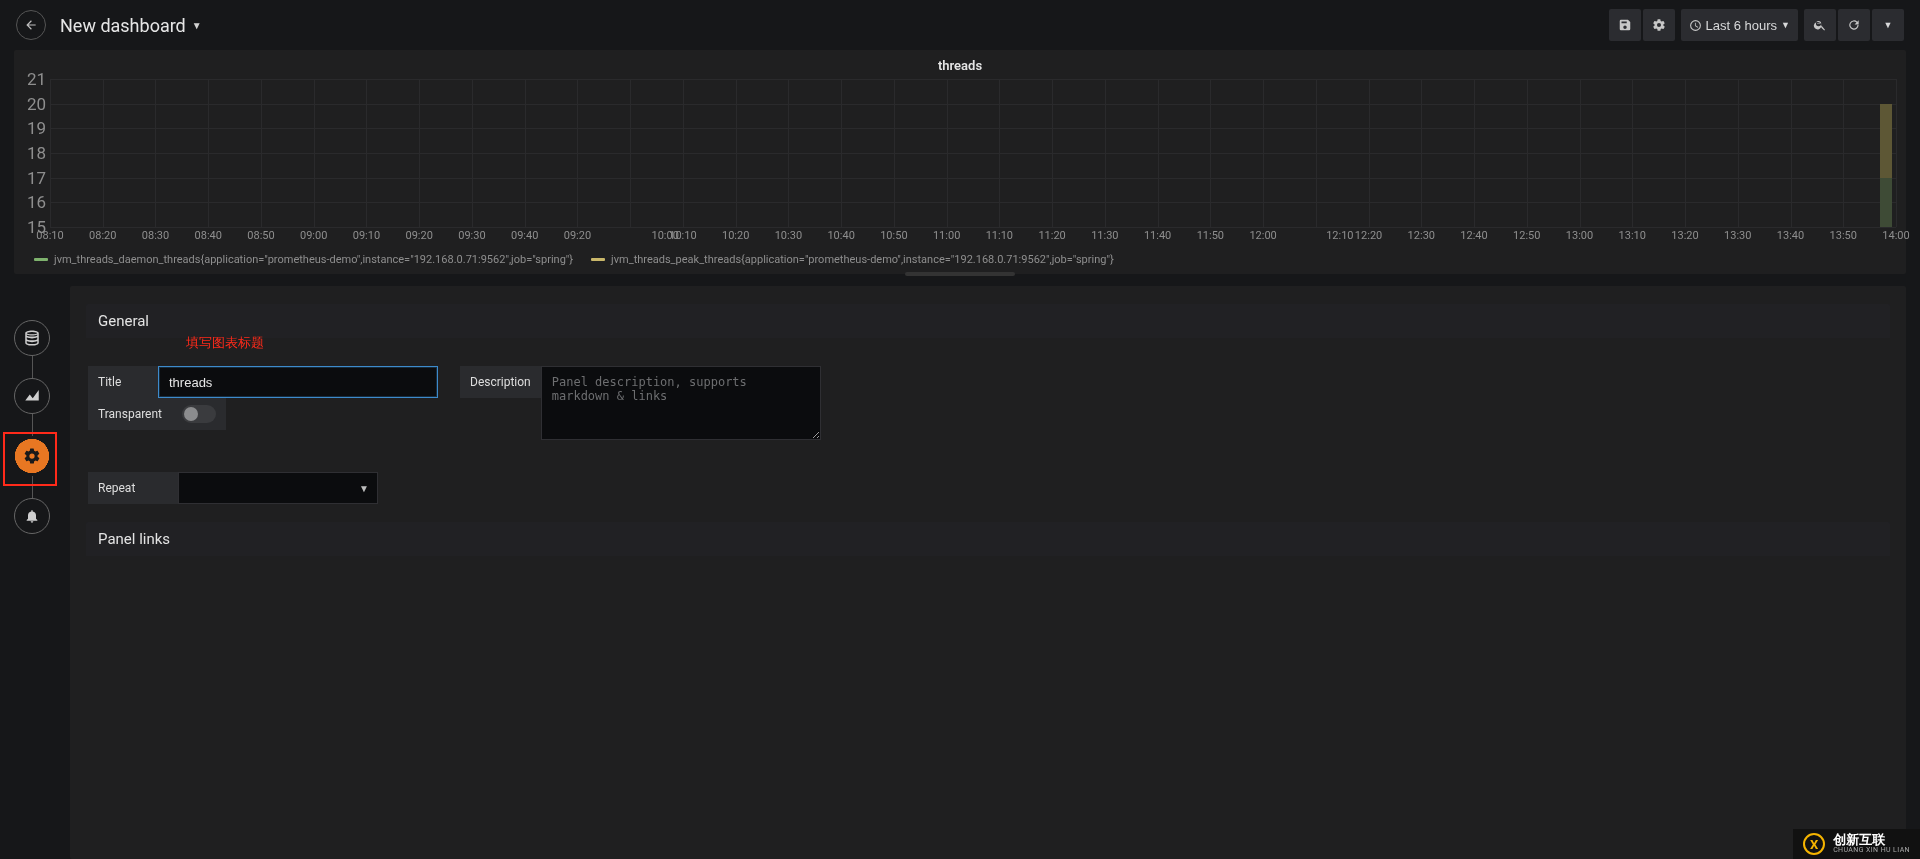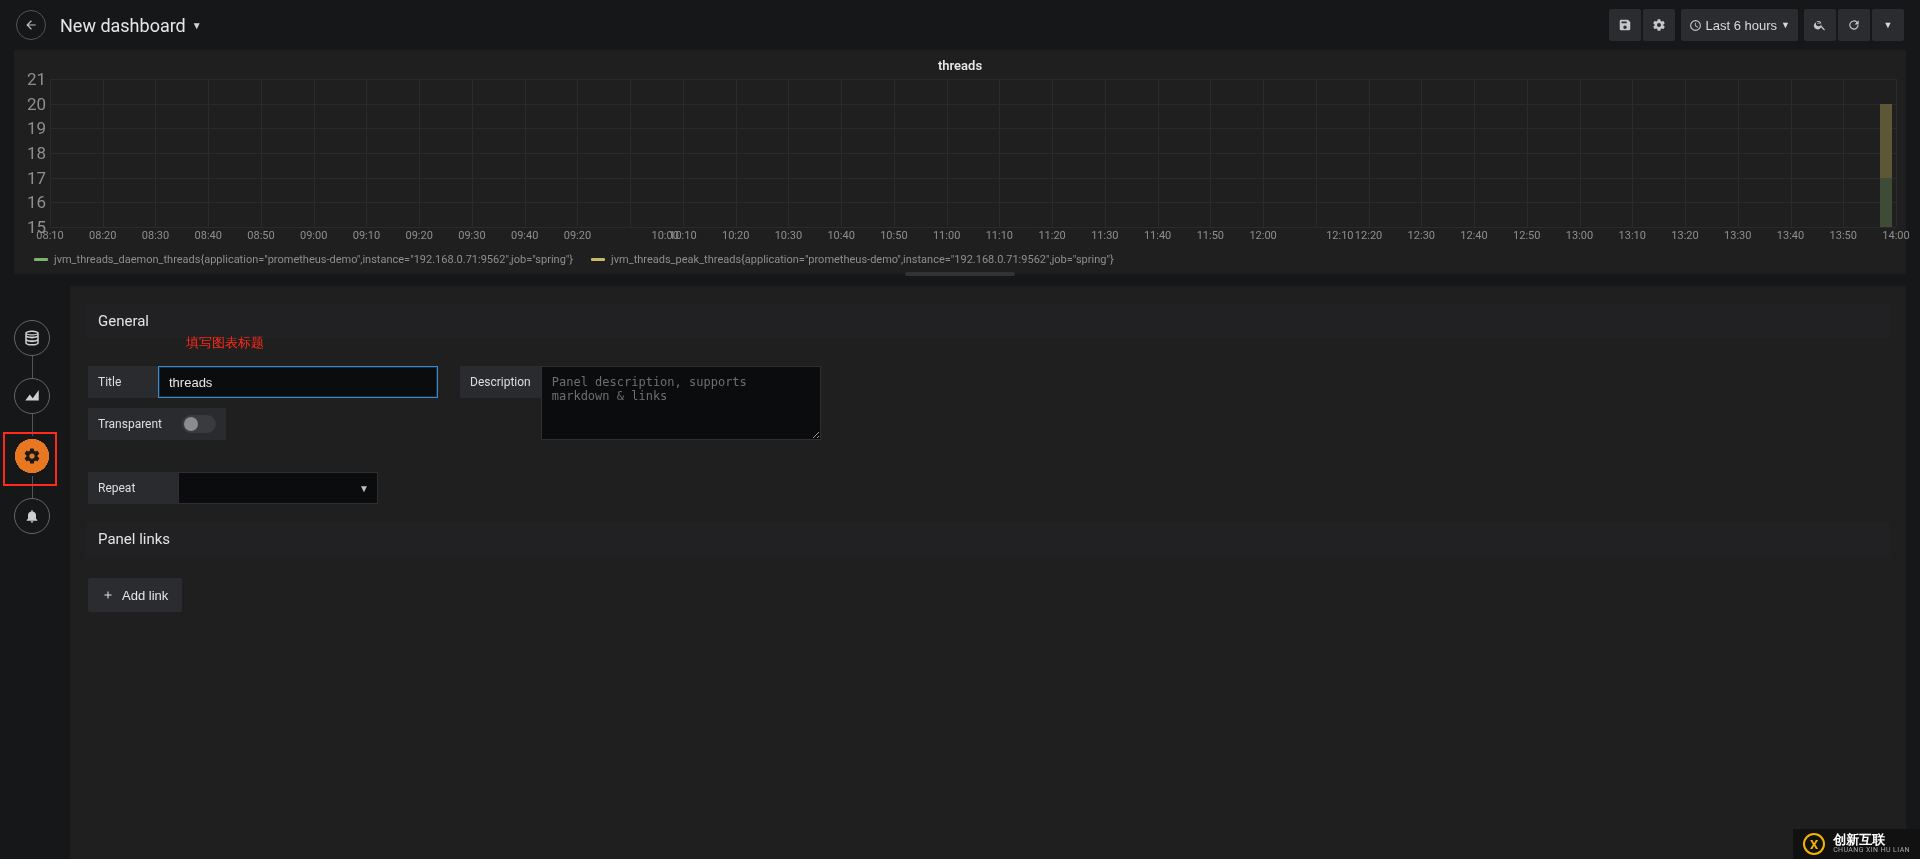--- a/index.html
+++ b/index.html
@@ -281,21 +281,21 @@
       </svg>
   </button>
 </div>
 
 <div class="editor">
   <div class="section">
     <div class="section-head">General</div>
     <div class="section-body" style="position:relative;">
       <span class="annotation" style="top:-4px;left:100px;">填写图表标题</span>
       <div class="row" style="margin-top:14px;">
-        <div style="display:flex;flex-direction:column;gap:10px;">
+        <div style="display:flex;flex-direction:column;">
           <div class="form-pair">
             <div class="form-label">Title</div>
             <input class="text-input focused" value="threads" style="">
           </div>
           <div class="form-pair">
             <div class="form-label">Transparent</div>
             <div style="background:#2a2b2e;height:32px;display:flex;align-items:center;padding:0 10px;">
               <div class="toggle">
                   <div class="knob"></div>
                 </div>
@@ -317,28 +317,20 @@
         <div class="select">
           <span></span>
           <span class="caret">▼</span>
         </div>
       </div>
     </div>
   </div>
 
   <div class="section">
     <div class="section-head">Panel links</div>
-    <div class="section-body">
-      <button class="add-link-btn">
-        <svg width="12" height="12" viewBox="0 0 24 24" fill="#e6e6e6">
-            <path d="M19 13h-6v6h-2v-6H5v-2h6V5h2v6h6z"></path>
-          </svg>
-        <span>Add link</span>
-      </button>
-    </div>
   </div>
 </div>
 
 <div class="watermark">
   <div class="wm-logo">X</div>
   <div class="wm-text">
     <span class="wm-cn">创新互联</span>
     <span class="wm-en">CHUANG XIN HU LIAN</span>
   </div>
 </div>

